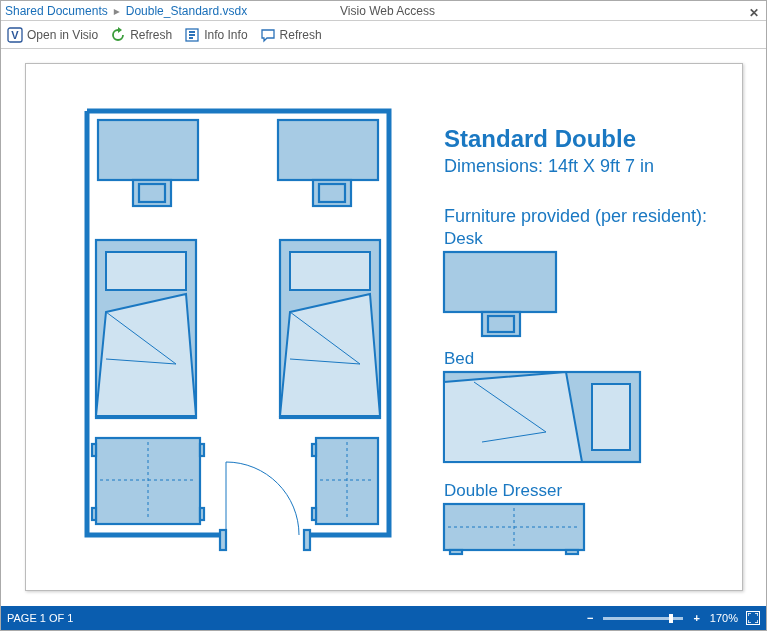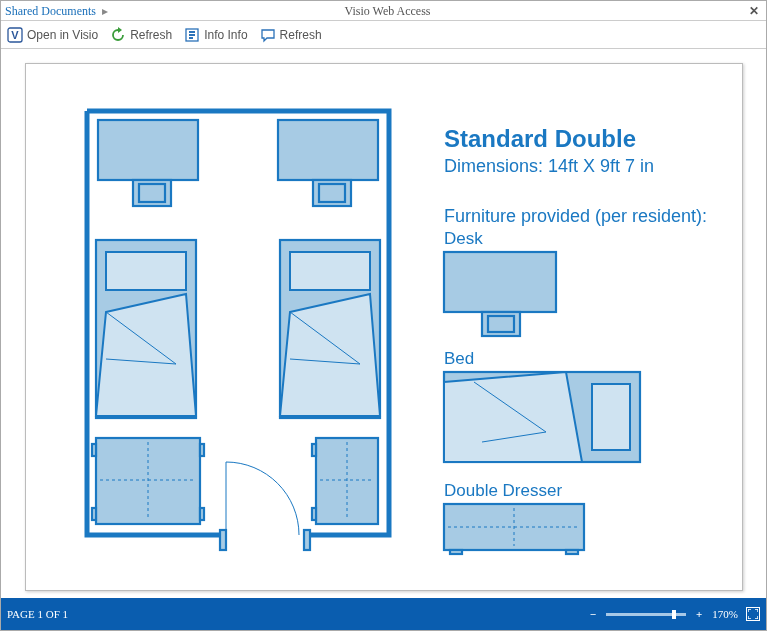--- a/index.html
+++ b/index.html
@@ -1,28 +1,28 @@
 <!DOCTYPE html>
 <html><head>
 <meta charset="utf-8">
 <style>
   * { box-sizing:border-box; margin:0; padding:0; }
   body { font-family:"Segoe UI",Tahoma,sans-serif; font-size:12px; color:#444; background:#fff; width:767px; height:631px; border:1px solid #aaa; position:relative; overflow:hidden; }
-  .titlebar { height:20px; line-height:20px; border-bottom:1px solid #ccc; display:flex; padding:0 4px; background:#fff;font-family:Liberation Serif, serif; }
+  .titlebar { height:20px; line-height:20px; border-bottom:1px solid #ccc; display:flex; align-items:center; padding:0 4px; background:#fff; }
   .breadcrumb { display:flex; align-items:center; gap:6px; color:#1a6fb9; }
   .breadcrumb span.sep { color:#888; }
   .titlebar .wintitle { position:absolute; left:0; right:0; text-align:center; color:#555; pointer-events:none;padding-left:8px; }
   .titlebar .close { margin-left:auto; width:16px; height:16px; text-align:center; cursor:pointer; color:#555; font-weight:bold; }
   .toolbar { height:28px; border-bottom:1px solid #ccc; display:flex; align-items:center; padding:0 6px; gap:12px; }
   .tbtn { display:flex; align-items:center; gap:4px; cursor:pointer; color:#555; }
   .tbtn .ic { display:inline-flex; }
   .toolbar .pagesel { margin-left:auto; border:1px solid #888; height:20px; width:110px; display:flex; align-items:center; padding:0 6px; justify-content:space-between; cursor:pointer; background:#fff; }
   .canvas { position:absolute; top:48px; bottom:20px; left:0; right:0; background:#fff; }
   .paper { position:absolute; left:24px; top:14px; width:718px; height:528px; border:1px solid #bbb; box-shadow:1px 1px 3px rgba(0,0,0,0.2); background:#fff;text-align:center; }
-  .statusbar { position:absolute; left:0; right:0; bottom:0; height:32px; background:#0a5daf; color:#fff; display:flex; align-items:center; font-size:11px; padding:0 6px; gap:8px;font-family:Liberation Serif, serif; }
+  .statusbar { position:absolute; left:0; right:0; bottom:0; height:24px; background:#0a5daf; color:#fff; display:flex; align-items:center; font-size:11px; padding:0 6px; gap:8px; }
   .statusbar .flex { flex:1; }
   .zoomtrack { width:80px; height:3px; background:#a7c8e7; position:relative; }
   .zoomtrack .thumb { position:absolute; top:-3px; right:10px; width:4px; height:9px; background:#fff; }
   .zminus,.zplus { cursor:pointer; font-weight:bold; padding:0 2px; }
   .fit { width:14px; height:14px; border:1px solid #fff; display:flex; align-items:center; justify-content:center; cursor:pointer;}
   
   .paper svg { position:absolute; left:0; top:0; }
   .txt { font-family:"Segoe UI",Tahoma,sans-serif; fill:#1a78c2; }
   .head { font-size:24px; font-weight:bold; }
   .sub  { font-size:18px; }
@@ -34,20 +34,21 @@
   .dash { stroke-dasharray:3 3; }
   a.bc { color:#1a6fb9; text-decoration:none; }
 </style>
 </head>
 <body>
 
 <div class="titlebar">
   <div class="breadcrumb">
     <a class="bc">Shared Documents</a>
     <span class="sep">▸</span>
+    <a class="bc">Double_Standard.vsdx</a>
   </div>
   <div class="wintitle">Visio Web Access</div>
   <div class="close">✕</div>
 </div>
 
 <div class="toolbar">
   <div class="tbtn">
     <span class="ic">
       <svg width="16" height="16">
           <rect x="1" y="1" width="14" height="14" rx="2" fill="#fff" stroke="#2b579a" stroke-width="1.3"></rect>

